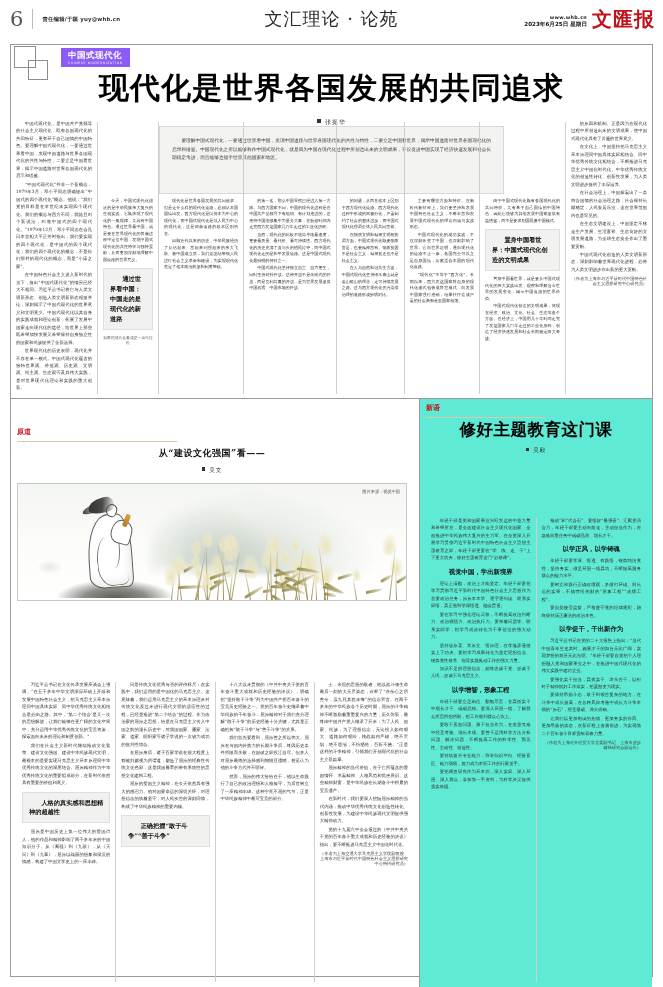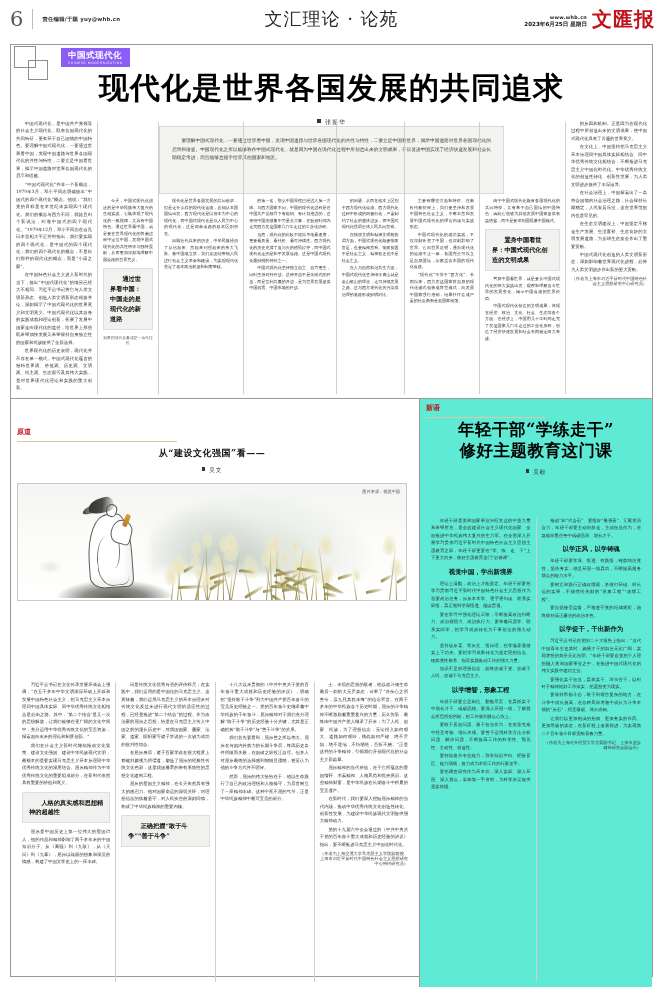--- a/index.html
+++ b/index.html
@@ -532,21 +532,20 @@
     </div>
   </div>
 
   <div class="v-divider"></div>
 
   <div class="br">
     <div class="sec-label">新语</div>
     <div class="sec-label-rule short"></div>
 
     <div class="headline3">
-      <div>年轻干部“学练走干”</div>
       <div>修好主题教育这门课</div>
     </div>
     <div class="byline2">
       <span class="sq"></span><span>吴毅</span>
     </div>
 
     <div class="rb-cols">
       <div class="rcol">
         <p class="body-p">年轻干部是党和国家事业兴旺发达的中坚力量和希望所在，是全面建设社会主义现代化国家、全面推进中华民族伟大复兴的生力军。在全党深入开展学习贯彻习近平新时代中国特色社会主义思想主题教育之际，年轻干部更要在“学、练、走、干”上下更大功夫，修好主题教育这门“必修课”。</p>
         <div class="sub2">视觉中国，学出新境界</div>

